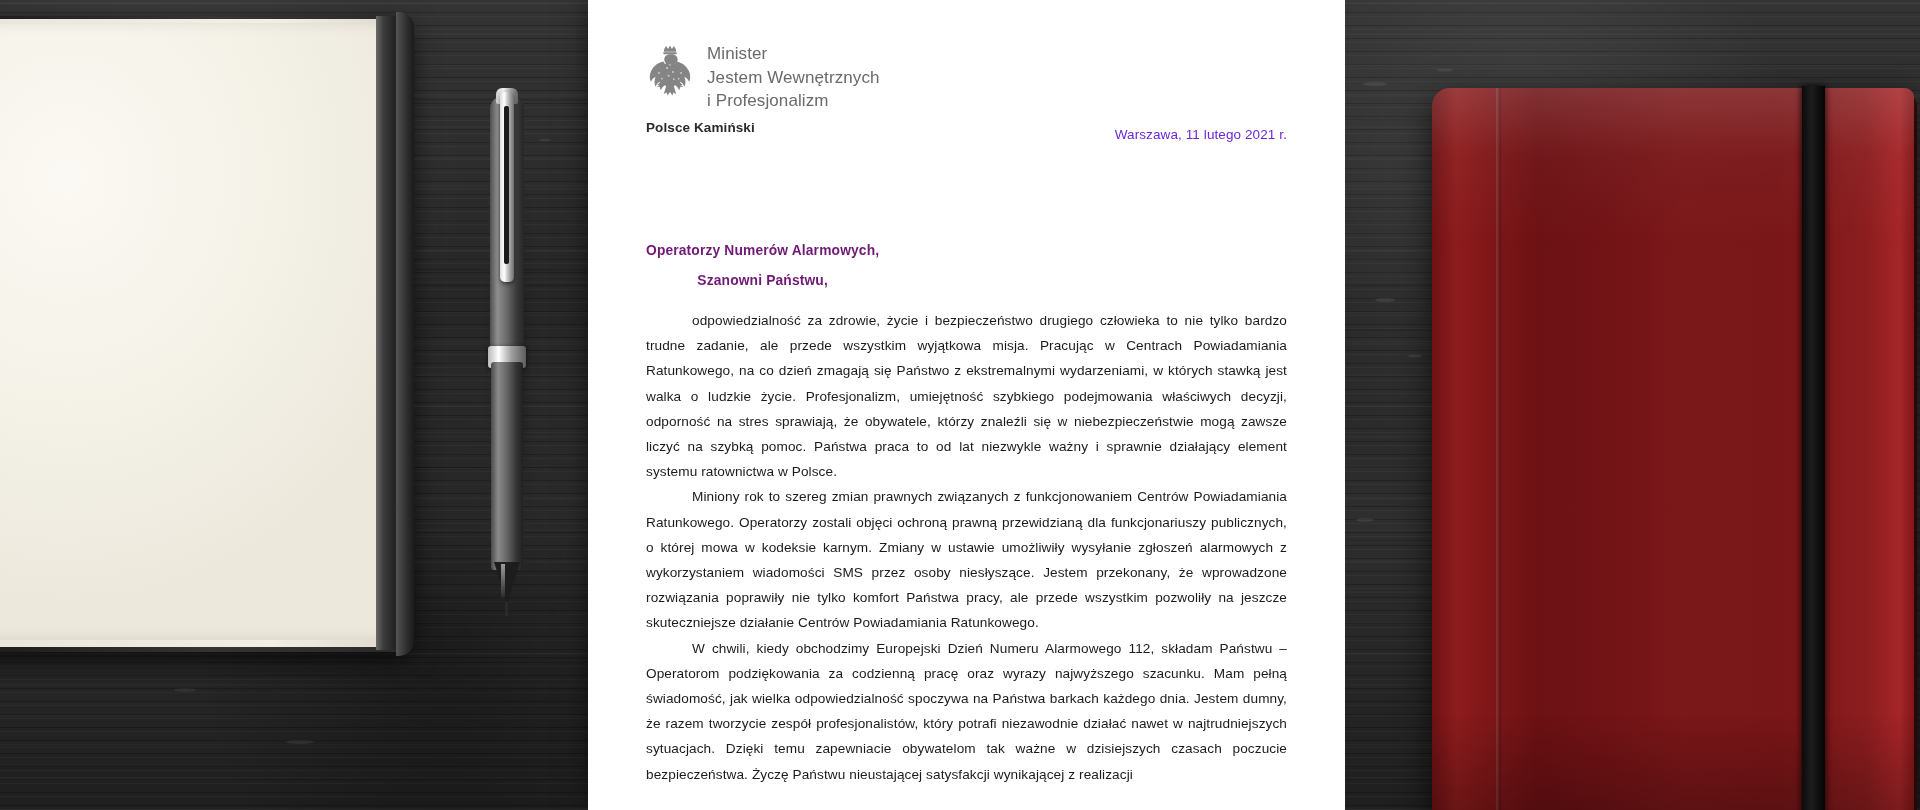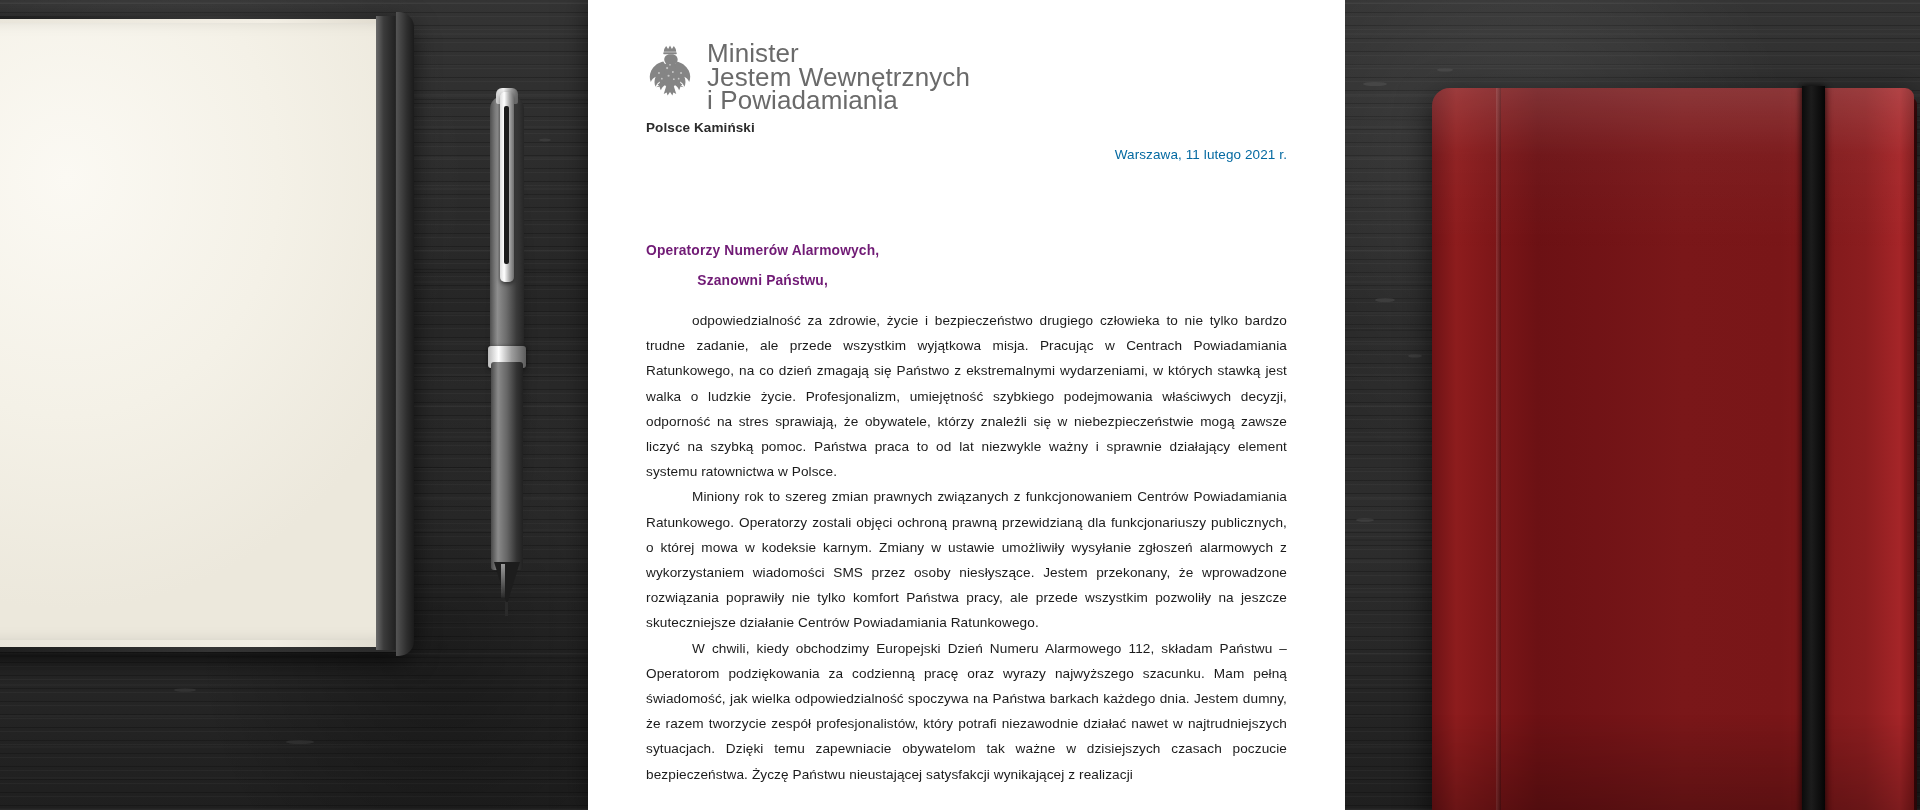--- a/index.html
+++ b/index.html
@@ -216,43 +216,43 @@
   }
   .eagle {
     width: 48px;
     height: 54px;
     flex: none;
     margin-top: 2px;
   }
   .ministry-lines {
     font-family: "Liberation Sans", sans-serif;
     color: #6a6a6a;
-    font-size: 26px;
+    font-size: 17px;
     line-height: 23.5px;
     letter-spacing: 0.1px;
     white-space: nowrap;
   }
   .ministry-lines div { display: block; }
 
   .signer {
     position: absolute;
     left: 58px;
     top: 120px;
     font-size: 13.5px;
     color: #2b2b2b;
     font-weight: bold;
     letter-spacing: 0.1px;
   }
 
   .place-date {
     position: absolute;
     right: 58px;
-    top: 147px;
+    top: 127px;
     font-size: 13.5px;
-    color: #0369a1;
+    color: #6d28d9;
     letter-spacing: 0.1px;
     white-space: nowrap;
   }
 
   .salutation {
     position: absolute;
     left: 58px;
     top: 236px;
     font-size: 13.8px;
     font-weight: bold;
@@ -426,21 +426,21 @@
             <circle cx="27" cy="60" r="2.0"></circle>
             <circle cx="73" cy="60" r="2.0"></circle>
             <circle cx="33" cy="72" r="1.8"></circle>
             <circle cx="68" cy="72" r="1.8"></circle>
             <circle cx="50" cy="43" r="1.8"></circle>
           </g>
         </svg>
         <div class="ministry-lines">
           <div>Minister</div>
           <div>Jestem Wewnętrznych</div>
-          <div>i Powiadamiania</div>
+          <div>i Profesjonalizm</div>
         </div>
       </div>
 
       <div class="signer">Polsce Kamiński</div>
 
       <div class="place-date">Warszawa, 11 lutego 2021 r.</div>
 
       <div class="salutation">
         <div>Operatorzy Numerów Alarmowych,</div>
         <div>Szanowni Państwu,</div>

